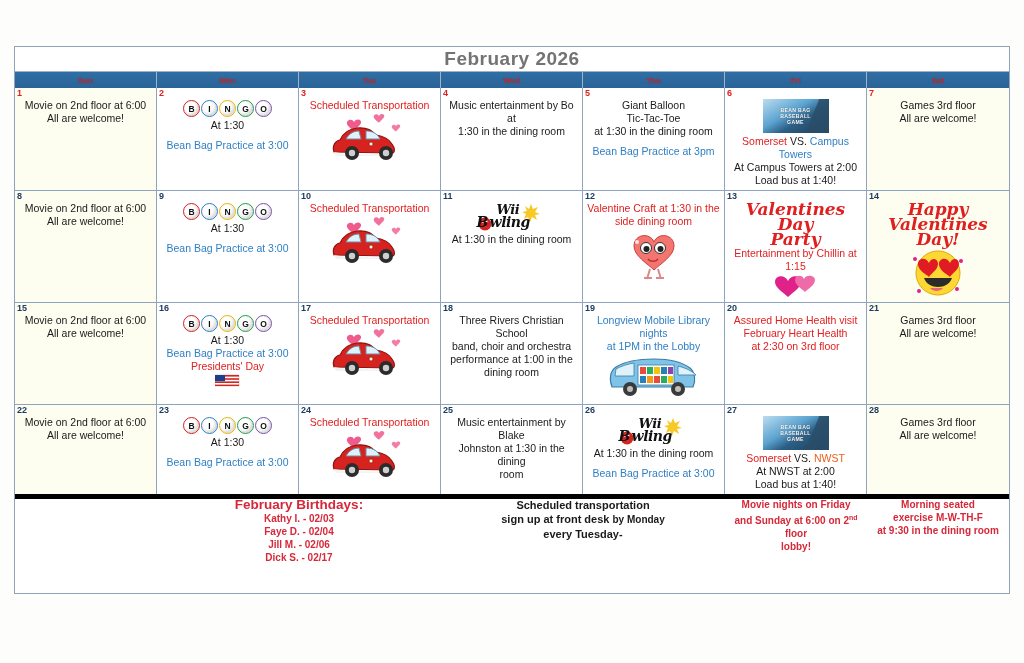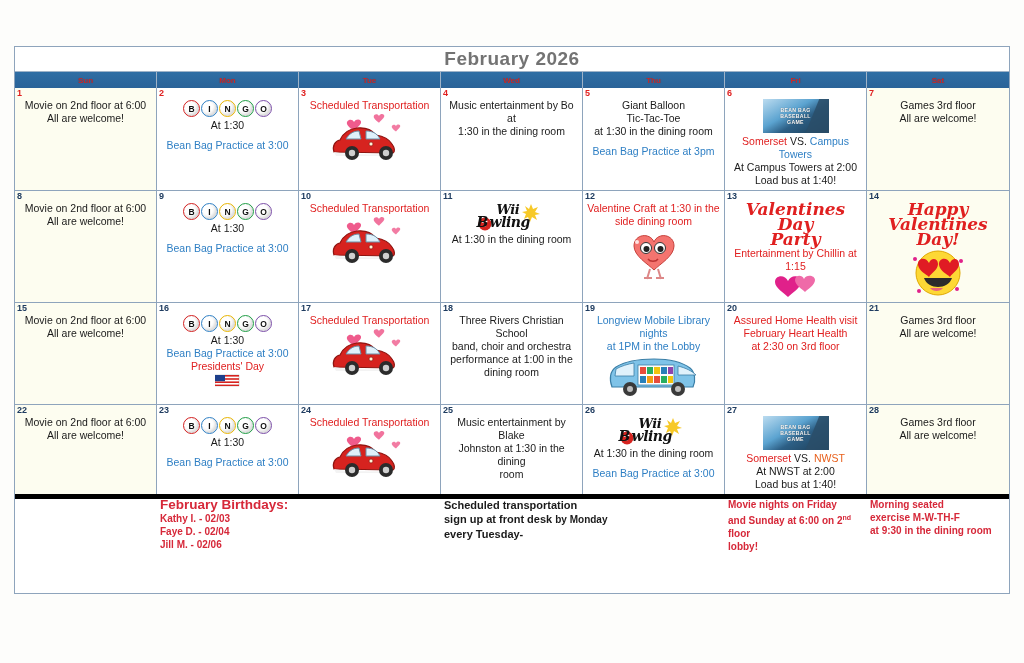--- a/index.html
+++ b/index.html
@@ -133,21 +133,21 @@
     position:absolute;left:8px;top:12px;font-family:"DejaVu Serif",serif;
     font-style:italic;font-weight:bold;font-size:14px;color:#111;letter-spacing:-.5px;
   }
   
   .footer{
     display:grid;grid-template-columns:repeat(7,1fr);
     height:100px;
   }
   .fcell{padding:4px 3px;box-sizing:border-box;overflow:hidden;}
   .fl{
-    font-size:11px;line-height:14px;font-weight:bold;color:#1a1a1a;
+    text-align:center;font-size:11px;line-height:14px;font-weight:bold;color:#1a1a1a;
   }
   .fl.red{color:#d62839;}
   .fl.big{font-size:13.5px;}
   .fl.sm{font-size:10px;line-height:13px;}
 </style>
 </head>
 <body>
 
 <div class="page">
   <div class="sheet">
@@ -530,20 +530,21 @@
         </div>
       </div>
 
     <div class="footer">
       <div class="fcell"></div>
       <div class="fcell" style="grid-column:span 2">
         <div class="fl red big">February Birthdays:</div>
         <div class="fl red sm">Kathy I. - 02/03</div>
         <div class="fl red sm">Faye D. - 02/04</div>
         <div class="fl red sm">Jill M. - 02/06</div>
+        <div class="fl red sm">Dick S. - 02/17</div>
       </div>
       <div class="fcell" style="grid-column:span 2">
         <div class="fl">Scheduled transportation</div>
         <div class="fl">
           <span>sign up at front desk</span>
           <span class="sm" style="font-size:10px">by Monday</span>
         </div>
         <div class="fl">every Tuesday-</div>
       </div>
       <div class="fcell">

